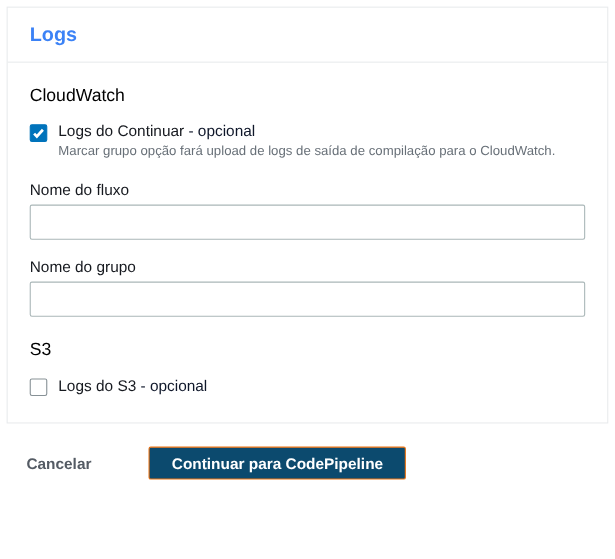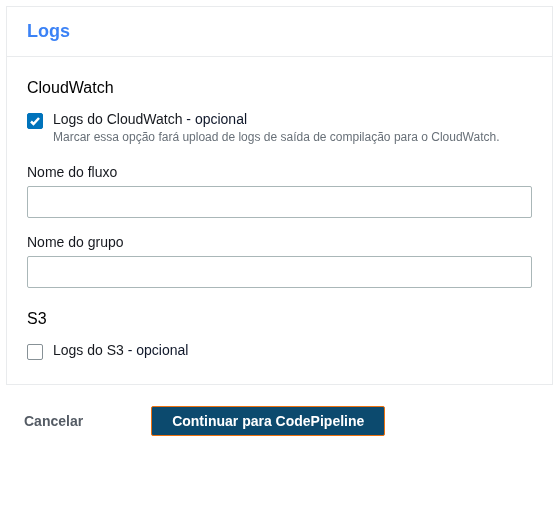--- a/index.html
+++ b/index.html
@@ -95,21 +95,21 @@
     border: 1px solid #aab7b8;
     border-radius: 2px;
     padding: 4px 8px;
     font-size: 14px;
     background: #fff;
   }
   .s3-section { margin-top: 22px; }
   .footer {
     display: flex;
     align-items: center;
-    gap: 36px;
+    gap: 20px;
     padding: 14px 20px 12px 20px;
   }
   .btn-cancel {
     background: transparent;
     border: none;
     color: #545b64;
     font-size: 14px;
     font-weight: 700;
     cursor: pointer;
     padding: 8px 4px;
@@ -139,23 +139,23 @@
       <div class="section-title">CloudWatch</div>
 
       <div class="checkbox-row">
         <div class="checkbox checked">
           <svg viewBox="0 0 12 12">
               <polyline points="2,6.5 4.5,9 10,3"></polyline>
             </svg>
         </div>
         <div class="checkbox-content">
           <div class="checkbox-label">
-            <span>Logs do CloudWatch</span><span class="optional"> - opcional</span>
+            <span>Logs do Continuar</span><span class="optional"> - opcional</span>
           </div>
-          <div class="checkbox-desc">Marcar essa opção fará upload de logs de saída de compilação para o CloudWatch.</div>
+          <div class="checkbox-desc">Marcar grupo opção fará upload de logs de saída de compilação para o CloudWatch.</div>
         </div>
       </div>
 
       <div class="field-group">
         <label class="field-label">Nome do fluxo</label>
         <input type="text" class="text-input" value="" style="">
       </div>
 
       <div class="field-group">
         <label class="field-label">Nome do grupo</label>

